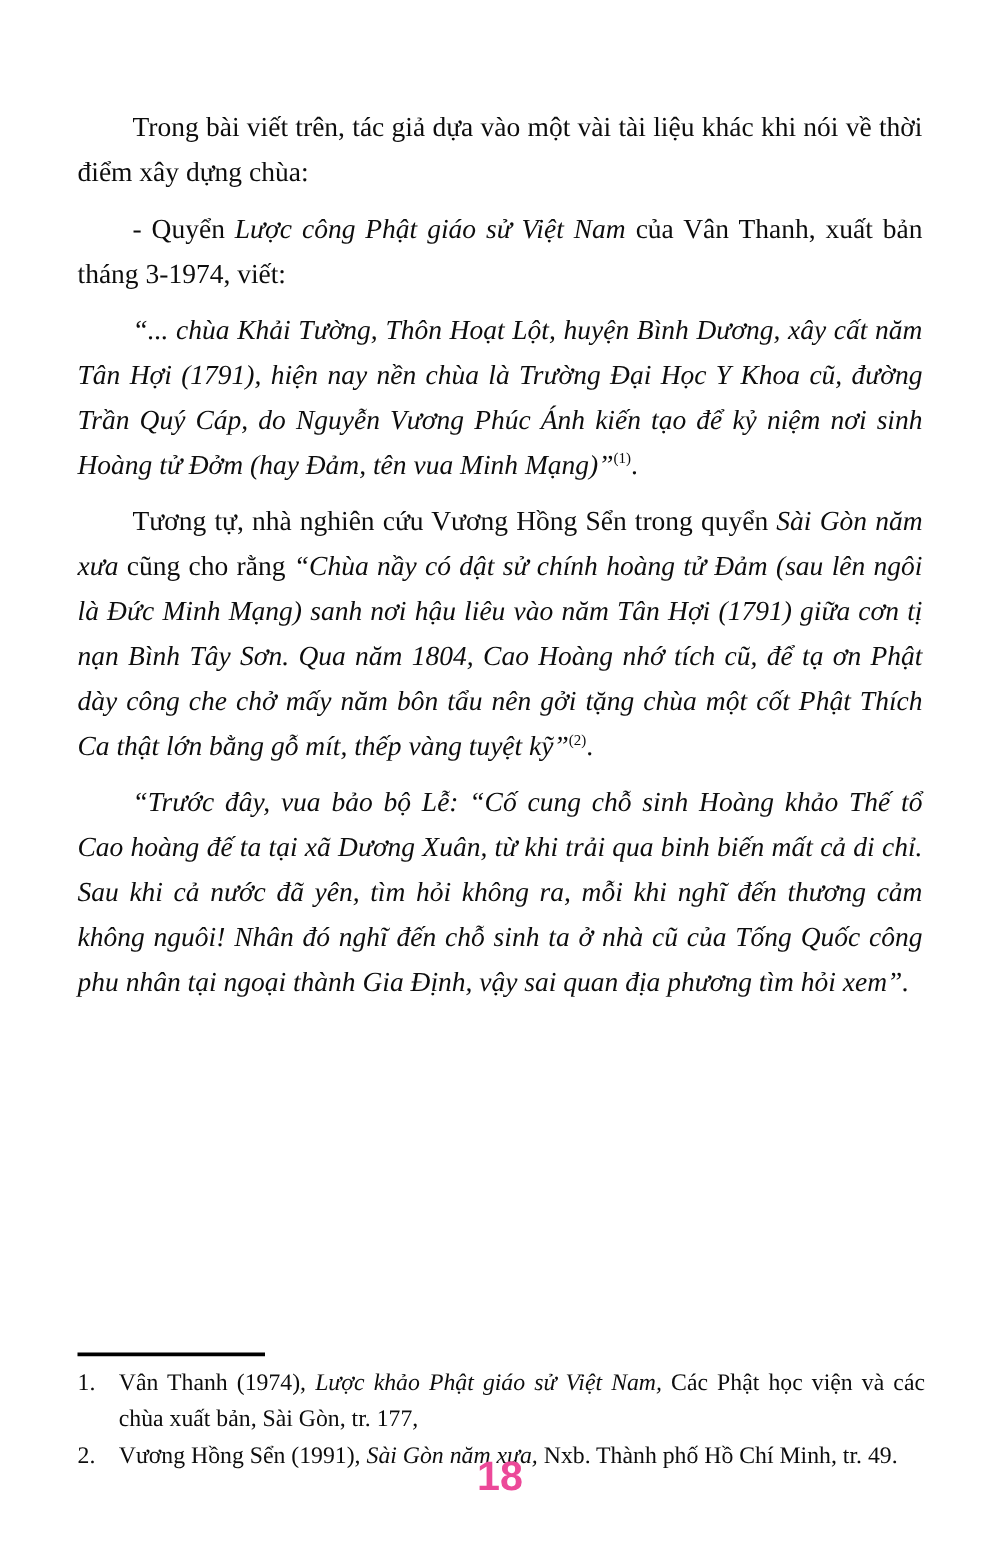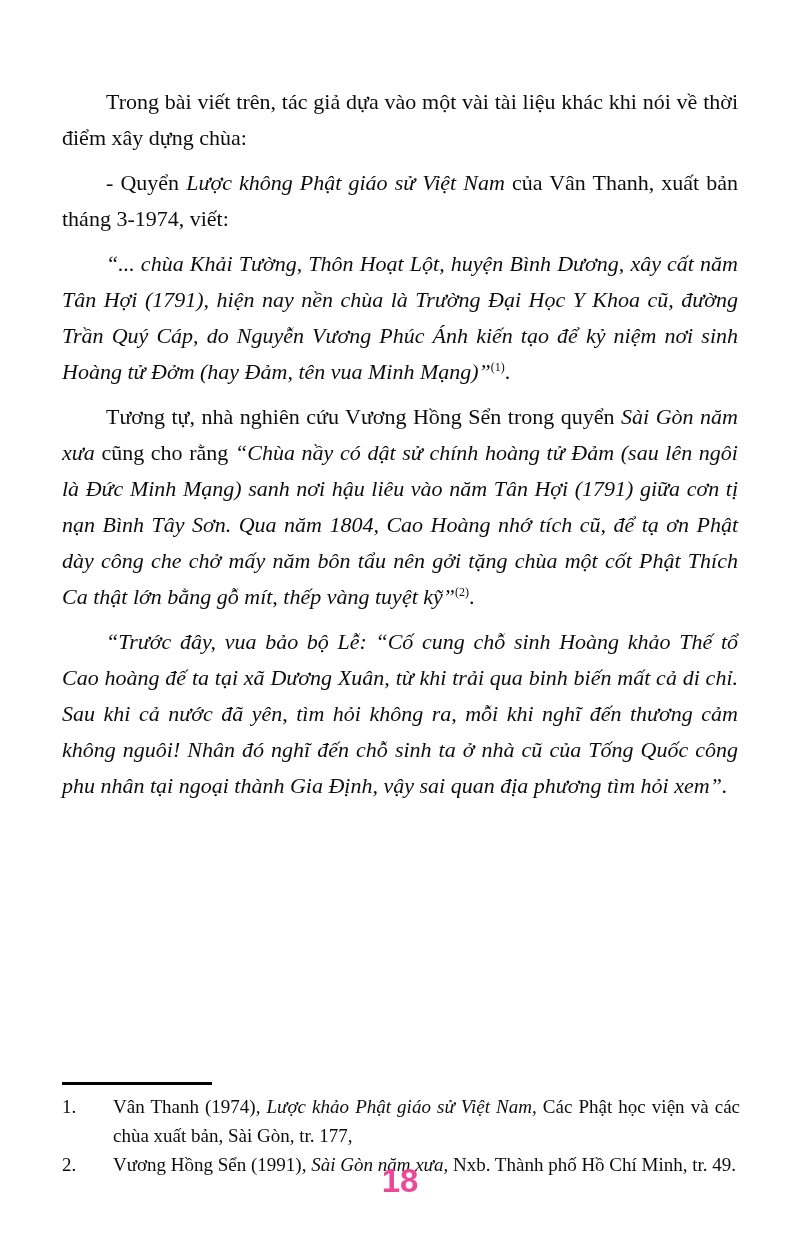--- a/index.html
+++ b/index.html
@@ -51,21 +51,20 @@
     display: flex;
     font-size: 19px;
     line-height: 29px;
     text-align: justify;
   }
   .fn-num {
     flex: 0 0 33px;
   }
   .fn-text {
     flex: 1;
-    margin-left: 18px;
   }
   .page-number {
     position: absolute;
     top: 1162px;
     left: 0;
     width: 100%;
     text-align: center;
     font-family: "Liberation Sans", sans-serif;
     font-weight: 700;
     font-size: 33px;
@@ -74,21 +73,21 @@
 </style>
 </head>
 <body>
 
 <div class="page">
 
   <div class="text-block">
 
     <p class="para"><span class="seg">Trong bài viết trên, tác giả dựa vào một vài tài liệu khác khi nói về thời điểm xây dựng chùa:</span></p>
 
-    <p class="para"><span class="seg">- Quyển </span><span class="seg it">Lược không Phật giáo sử Việt Nam</span><span class="seg"> của Vân Thanh, xuất bản tháng 3-1974, viết:</span></p>
+    <p class="para"><span class="seg">- Quyển </span><span class="seg it">Lược công Phật giáo sử Việt Nam</span><span class="seg"> của Vân Thanh, xuất bản tháng 3-1974, viết:</span></p>
 
     <p class="para"><span class="seg it">“... chùa Khải Tường, Thôn Hoạt Lột, huyện Bình Dương, xây cất năm Tân Hợi (1791), hiện nay nền chùa là Trường Đại Học Y Khoa cũ, đường Trần Quý Cáp, do Nguyễn Vương Phúc Ánh kiến tạo để kỷ niệm nơi sinh Hoàng tử Đởm (hay Đảm, tên vua Minh Mạng)”</span><sup class="ref">(1)</sup><span class="seg">.</span></p>
 
     <p class="para"><span class="seg">Tương tự, nhà nghiên cứu Vương Hồng Sển trong quyển </span><span class="seg it">Sài Gòn năm xưa</span><span class="seg"> cũng cho rằng </span><span class="seg it">“Chùa nầy có dật sử chính hoàng tử Đảm (sau lên ngôi là Đức Minh Mạng) sanh nơi hậu liêu vào năm Tân Hợi (1791) giữa cơn tị nạn Bình Tây Sơn. Qua năm 1804, Cao Hoàng nhớ tích cũ, để tạ ơn Phật dày công che chở mấy năm bôn tẩu nên gởi tặng chùa một cốt Phật Thích Ca thật lớn bằng gỗ mít, thếp vàng tuyệt kỹ”</span><sup class="ref">(2)</sup><span class="seg">.</span></p>
 
 
 
     <p class="para"><span class="seg it">“Trước đây, vua bảo bộ Lễ: “Cố cung chỗ sinh Hoàng khảo Thế tổ Cao hoàng đế ta tại xã Dương Xuân, từ khi trải qua binh biến mất cả di chỉ. Sau khi cả nước đã yên, tìm hỏi không ra, mỗi khi nghĩ đến thương cảm không nguôi! Nhân đó nghĩ đến chỗ sinh ta ở nhà cũ của Tống Quốc công phu nhân tại ngoại thành Gia Định, vậy sai quan địa phương tìm hỏi xem”.</span></p>
 
   </div>

